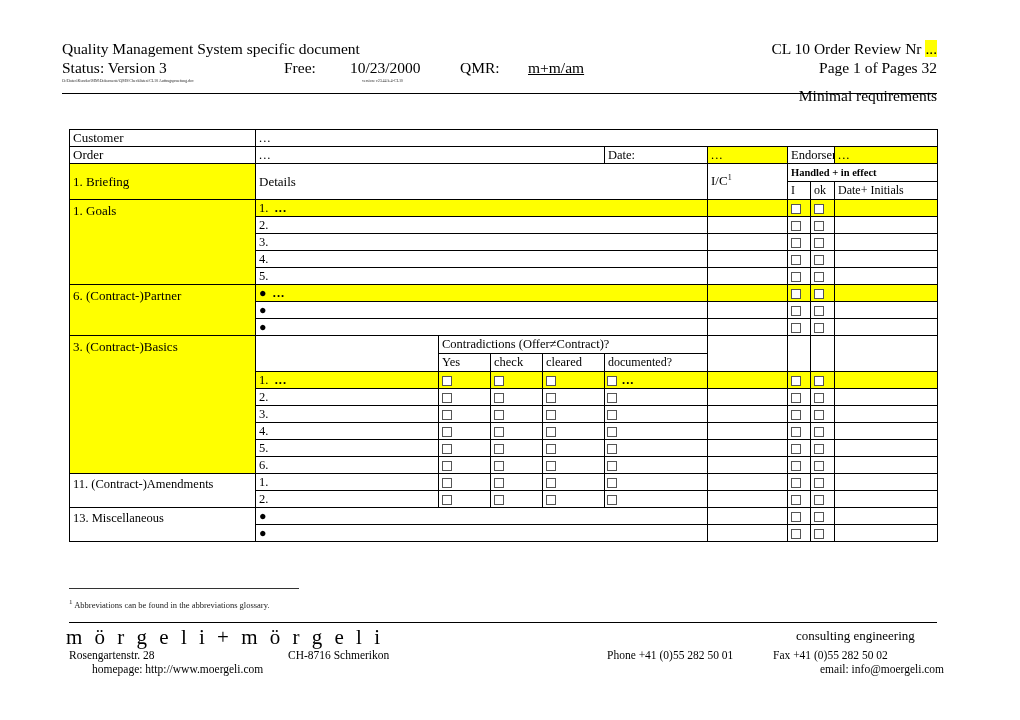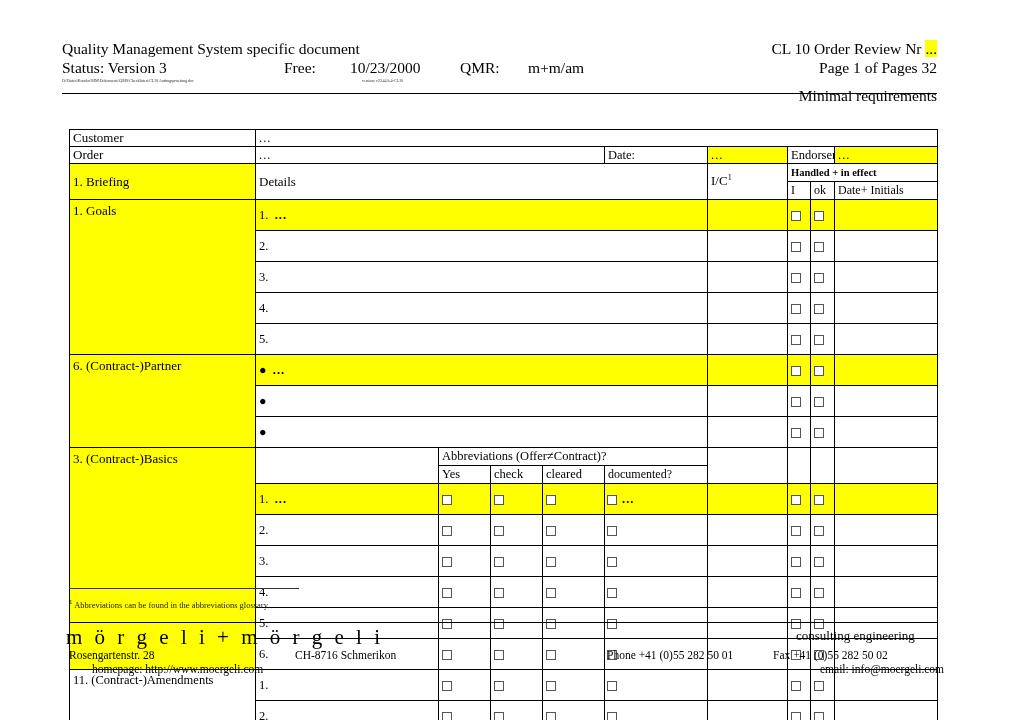--- a/index.html
+++ b/index.html
@@ -16,21 +16,21 @@
   
   .header { position: absolute; left: 62px; top: 40px; width: 875px; }
   .hdr-row { position: relative; height: 19px; }
   .hdr-left { position: absolute; left: 0; top: 0; font-size: 15.5px; white-space: nowrap; }
   .hdr-right { position: absolute; right: 0; top: 0; font-size: 15.5px; white-space: nowrap; }
   .hdr-bold { font-weight: normal; }
   .hl { background: #ffff00; }
   .hdr-mid1 { position: absolute; left: 222px; top: 0; font-size: 15.5px; }
   .hdr-mid2 { position: absolute; left: 288px; top: 0; font-size: 15.5px; }
   .hdr-mid3 { position: absolute; left: 398px; top: 0; font-size: 15.5px; }
-  .hdr-mid4 { position: absolute; left: 466px; top: 0; font-size: 15.5px; }
+  .hdr-mid4 { position: absolute; left: 466px; top: 0; font-size: 15.5px; text-decoration: underline; }
   .tiny-row { position: relative; height: 9px; }
   .tiny { position: absolute; top: 0; font-size: 4.2px; color: #333; letter-spacing: -0.1px; white-space: nowrap; }
   .tiny-l { left: 0; }
   .tiny-r { left: 300px; }
   .hdr-rule { position: absolute; left: 62px; top: 93px; width: 875px; border-top: 1.6px solid #000; }
 
   
   .tbl {
     position: absolute; left: 69px; top: 129px;
     width: 868px;
@@ -50,21 +50,21 @@
   .outer-r { border-right-width: 2.2px; }
   .outer-t { border-top-width: 2.2px; }
   .outer-b { border-bottom-width: 2.2px; }
   .b { font-weight: bold; }
   .ctr { text-align: center; }
   .yellow { background: #ffff00; }
   .dots { color: #000; font-weight: bold; letter-spacing: 1px; }
 
   .r-info { height: 17px; }
   .r-hdr  { height: 18px; }
-  .r-line { height: 31px; }
+  .r-line { height: 17px; }
 
   .lbl-cell { font-size: 13px; font-weight: bold; padding-left: 5px; }
 
   .det { font-size: 12.5px; padding-left: 5px; }
   .sup { font-size: 8px; vertical-align: super; }
 
   
   .cb {
     display: inline-block;
     width: 10px; height: 10px;
@@ -77,21 +77,21 @@
   
   .fn-rule { position: absolute; left: 69px; top: 588px; width: 230px; border-top: 1px solid #333; }
   .fn-txt { position: absolute; left: 69px; top: 598px; font-size: 8.5px; color: #222; }
   .fn-txt sup { font-size: 7px; }
 
   
   .ft-rule { position: absolute; left: 69px; top: 622px; width: 868px; border-top: 1.8px solid #000; }
   .ft-logo { position: absolute; left: 66px; top: 625px; font-size: 21px; letter-spacing: 3.5px; }
   .ft-tag  { position: absolute; left: 796px; top: 628px; font-size: 13px; }
   .ft-a1 { position: absolute; left: 69px; top: 649px; font-size: 11.5px; }
-  .ft-a2 { position: absolute; left: 288px; top: 649px; font-size: 11.5px; margin-left: 7px; }
+  .ft-a2 { position: absolute; left: 288px; top: 649px; font-size: 11.5px; }
   .ft-a3 { position: absolute; left: 607px; top: 649px; font-size: 11.5px; }
   .ft-a4 { position: absolute; left: 773px; top: 649px; font-size: 11.5px; white-space: nowrap; }
   .ft-b1 { position: absolute; left: 69px; top: 663px; font-size: 11.5px; padding-left: 23px; }
   .ft-b4 { position: absolute; left: 820px; top: 663px; font-size: 11.5px; white-space: nowrap; }
 </style>
 </head>
 <body>
 
 <div class="page">
 
@@ -216,21 +216,21 @@
       <td class="det" colspan="5"><span>●</span></td>
       <td></td>
       <td class="cbcell"><span class="cb"></span></td>
       <td class="cbcell"><span class="cb"></span></td>
       <td class="outer-r"></td>
     </tr>
 
     <tr class="r-hdr">
       <td class="outer-l yellow lbl-cell" rowspan="8" style="vertical-align:top;padding-top:3px">3.   (Contract-)Basics</td>
       <td rowspan="2"></td>
-      <td class="ctr b" colspan="4" style="font-size:12.5px">Abbreviations (Offer≠Contract)?</td>
+      <td class="ctr b" colspan="4" style="font-size:12.5px">Contradictions (Offer≠Contract)?</td>
       <td rowspan="2"></td>
       <td rowspan="2"></td>
       <td rowspan="2"></td>
       <td class="outer-r" rowspan="2"></td>
     </tr>
     <tr class="r-hdr">
       <td class="ctr b" style="font-size:12.5px">Yes</td>
       <td class="ctr b" style="font-size:12.5px">check</td>
       <td class="ctr b" style="font-size:12.5px">cleared</td>
       <td class="ctr b" style="font-size:12px">documented?</td>

